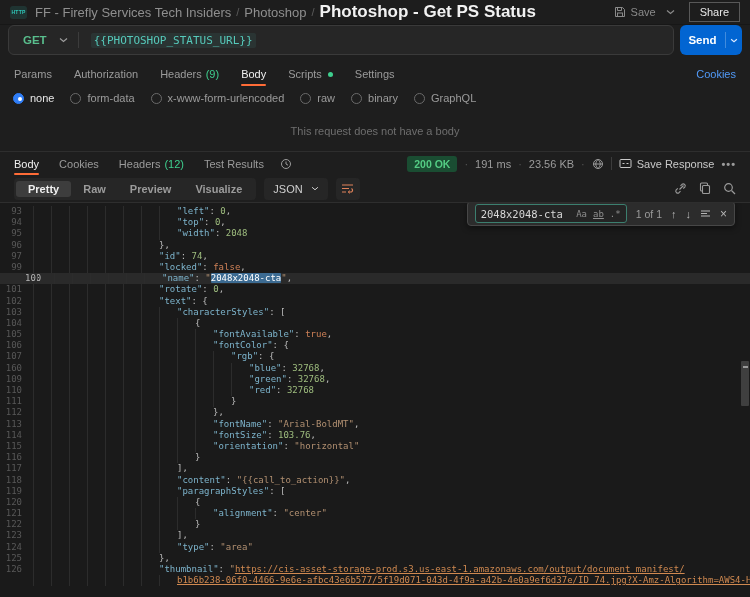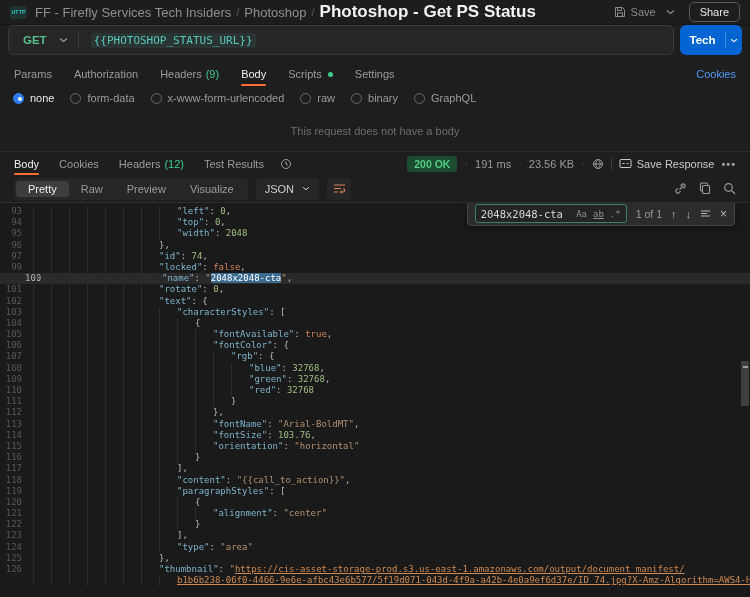--- a/index.html
+++ b/index.html
@@ -22,21 +22,21 @@
     display: flex; align-items: center; justify-content: center; margin-right: 8px; flex: none;
   }
   .crumbs { display: flex; align-items: center; gap: 5px; white-space: nowrap; }
   .crumb { color: #8f8f8f; font-size: 13px; }
   .crumb-sep { color: #5c5c5c; }
   .crumb-active { color: #f2f2f2; font-weight: bold; font-size: 17px; }
   .hdr-right { margin-left: auto; display: flex; align-items: center; gap: 4px; }
   .save-btn { display: flex; align-items: center; gap: 5px; color: #8a8a8a; padding: 3px 4px; border-radius: 3px; }
   .mini-chevron { color: #8a8a8a; display: flex; align-items: center; padding: 3px 2px; }
   .share-btn {
-    margin-left: 8px; border: 1px solid #585858; border-radius: 5px;
+    margin-left: 8px; border: 1px solid #585858; border-radius: 0;
     color: #e8e8e8; padding: 3px 10px; font-size: 11px; background: transparent;
   }
   svg { display: block; }
 
   
   .url-row { height: 37px; flex: none; display: flex; align-items: flex-start; padding: 0 8px; gap: 6px; }
   .url-box {
     flex: 1; height: 30px; background: #262626; border: 1px solid #3a3a3a; border-radius: 6px;
     display: flex; align-items: center; overflow: hidden;
   }
@@ -80,21 +80,21 @@
   .history-icon { color: #9b9b9b; margin-left: -4px; }
   .resp-meta { margin-left: auto; display: flex; align-items: center; gap: 7px; color: #9b9b9b; font-size: 11px; }
   .status-badge { background: #1a4d32; color: #54cc84; font-weight: bold; font-size: 10.5px; padding: 2px 7px; border-radius: 3px; }
   .meta-dot { color: #555; }
   .meta-div { width: 1px; height: 13px; background: #3c3c3c; }
   .meta-item { display: flex; align-items: center; gap: 5px; color: #c9c9c9; cursor: pointer; }
   .icon-gray { color: #9b9b9b; }
 
   .resp-toolbar { height: 27px; flex: none; display: flex; align-items: center; padding: 0 14px; gap: 8px; }
   .seg {
-    display: flex; align-items: center; background: #262626; border-radius: 4px; padding: 2px; height: 22px;
+    display: flex; align-items: center; background: #262626; border-radius: 4px; padding: 2px; height: 22px; font-weight: bold;
   }
   .seg-item { color: #9b9b9b; font-size: 11px; padding: 2px 12px; border-radius: 3px; cursor: pointer; }
   .seg-item.active { background: #3d3d3d; color: #f0f0f0; }
   .lang-select { display: flex; align-items: center; gap: 8px; background: #262626; border-radius: 4px; height: 22px; padding: 0 9px; color: #d0d0d0; font-size: 11px; cursor: pointer; }
   .wrap-btn { background: #262626; border-radius: 4px; height: 22px; width: 24px; display: flex; align-items: center; justify-content: center; color: #e0825a; cursor: pointer; }
   .toolbar-right { margin-left: auto; display: flex; align-items: center; gap: 12px; color: #9b9b9b; }
   .toolbar-right > * { cursor: pointer; }
 
   
   .code-area {
@@ -185,21 +185,21 @@
         <span class="icon-gray">
           <svg width="9" height="6" viewBox="0 0 9 6" fill="none" stroke="currentColor" stroke-width="1.2">
               <path d="M1 1.5 L4.5 4.5 L8 1.5"></path>
             </svg>
         </span>
       </div>
       <div class="vdiv"></div>
       <span class="url-text">{{PHOTOSHOP_STATUS_URL}}</span>
     </div>
     <div class="send-btn">
-      <span class="send-main">Tech</span>
+      <span class="send-main">Send</span>
       <span class="send-sep"></span>
       <span class="send-caret">
         <svg width="8" height="5" viewBox="0 0 9 6" fill="none" stroke="currentColor" stroke-width="1.3">
             <path d="M1 1.5 L4.5 4.5 L8 1.5"></path>
           </svg>
       </span>
     </div>
   </div>
 
   <div class="req-tabs">

